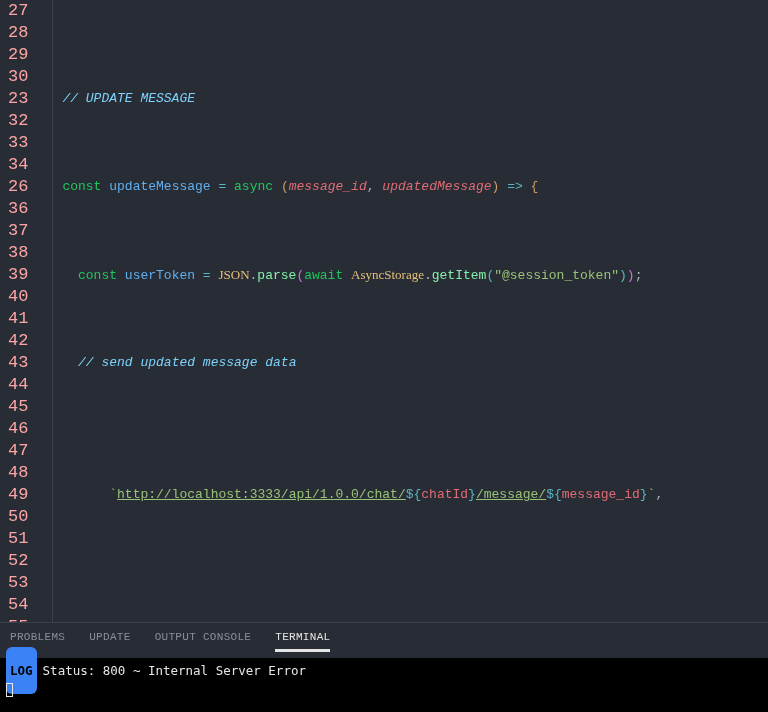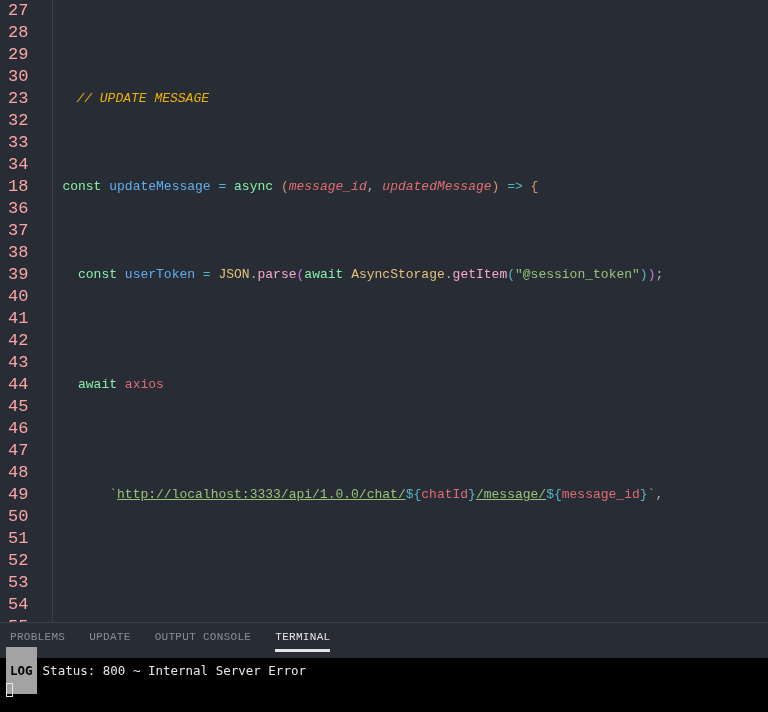--- a/index.html
+++ b/index.html
@@ -38,33 +38,33 @@
   .code .guide {
     position: absolute;
     left: 8px;
     top: 0;
     bottom: 0;
     border-left: 1px solid #3a3f4b;
   }
   .code .line { height: 22px; padding-left: 18px; }
 
   
-  .c-comment { color: #eab308; font-style: italic; margin-left: 14px; }
-  .c-key { color: #86efac; }
+  .c-comment { color: #7dd3fc; font-style: italic; }
+  .c-key { color: #22c55e; }
   .c-var { color: #e06c75; }           
   .c-def { color: #61afef; }           
-  .c-func { color: #f9a8d4; }
+  .c-func { color: #86efac; }
   .c-op { color: #56b6c2; }            
   .c-punc { color: #abb2bf; }
   .c-brace { color: #d19a66; }         
   .c-brace2 { color: #c678dd; }        
   .c-brace3 { color: #56b6c2; }
   .c-str { color: #98c379; }
   .c-param { color: #e06c75; font-style: italic; }
-  .c-obj { color: #e5c07b; }           
+  .c-obj { color: #e5c07b; font-family: Liberation Serif, serif; }           
   .c-url { color: #98c379; text-decoration: underline; }
   .c-tpl { color: #56b6c2; }
 
   .panel {
     border-top: 1px solid #3a3f4b;
     background: #282c34;
   }
   .tabs {
     display: flex;
     gap: 24px;
@@ -77,25 +77,26 @@
   .tab.active { color: #e6e6e6; border-bottom: 3px solid #e5e5e5; }
   .term {
     background: #000;
     color: #e6e6e6;
     padding: 4px 6px 14px 6px;
     font-family: Menlo, Monaco, monospace;
     font-size: 12.5px;
     line-height: 18px;
   }
   .log-tag {
-    background: #a3a3a3;
+    background: #3b82f6;
     color: #000;
     font-weight: 600;
     padding: 16px 4px;
     margin-right: 6px;
+    border-radius: 6px;
   }
   .cursor {
     display: inline-block;
     width: 7px; height: 14px;
     border: 1px solid #e6e6e6;
     vertical-align: middle;
   }
 </style>
 </head>
 <body>
@@ -103,21 +104,21 @@
 <div class="editor">
   <div class="gutter" id="gutter">
       <div>27</div>
       <div>28</div>
       <div>29</div>
       <div>30</div>
       <div>23</div>
       <div>32</div>
       <div>33</div>
       <div>34</div>
-      <div>18</div>
+      <div>26</div>
       <div>36</div>
       <div>37</div>
       <div>38</div>
       <div>39</div>
       <div>40</div>
       <div>41</div>
       <div>42</div>
       <div>43</div>
       <div>44</div>
       <div>45</div>
@@ -134,22 +135,22 @@
     </div>
   <div class="code">
     <div class="guide"></div>
 
     <div class="line"><span class="c-comment">// UPDATE MESSAGE</span></div>
 
     <div class="line"><span class="c-key">const</span><span class="c-punc"> </span><span class="c-def">updateMessage</span><span class="c-op"> = </span><span class="c-key">async</span><span class="c-punc"> </span><span class="c-brace">(</span><span class="c-param">message_id</span><span class="c-punc">, </span><span class="c-param">updatedMessage</span><span class="c-brace">)</span><span class="c-op"> =&gt; </span><span class="c-brace">{</span></div>
 
     <div class="line">  <span class="c-key">const</span><span> </span><span class="c-def">userToken</span><span class="c-op"> = </span><span class="c-obj">JSON</span><span class="c-punc">.</span><span class="c-func">parse</span><span class="c-brace2">(</span><span class="c-key">await</span><span> </span><span class="c-obj">AsyncStorage</span><span class="c-punc">.</span><span class="c-func">getItem</span><span class="c-brace3">(</span><span class="c-str">"@session_token"</span><span class="c-brace3">)</span><span class="c-brace2">)</span><span class="c-punc">;</span></div>
 
-
-    <div class="line">  <span class="c-key">await</span><span> </span><span class="c-var">axios</span></div>
+    <div class="line">  <span class="c-comment">// send updated message data</span></div>
+
 
 
     <div class="line">      <span class="c-str">`</span><span class="c-url">http://localhost:3333/api/1.0.0/chat/</span><span class="c-tpl">${</span><span class="c-var">chatId</span><span class="c-tpl">}</span><span class="c-url">/message/</span><span class="c-tpl">${</span><span class="c-var">message_id</span><span class="c-tpl">}</span><span class="c-str">`</span><span class="c-punc">,</span></div>
 
     
 
     
 
     
 

